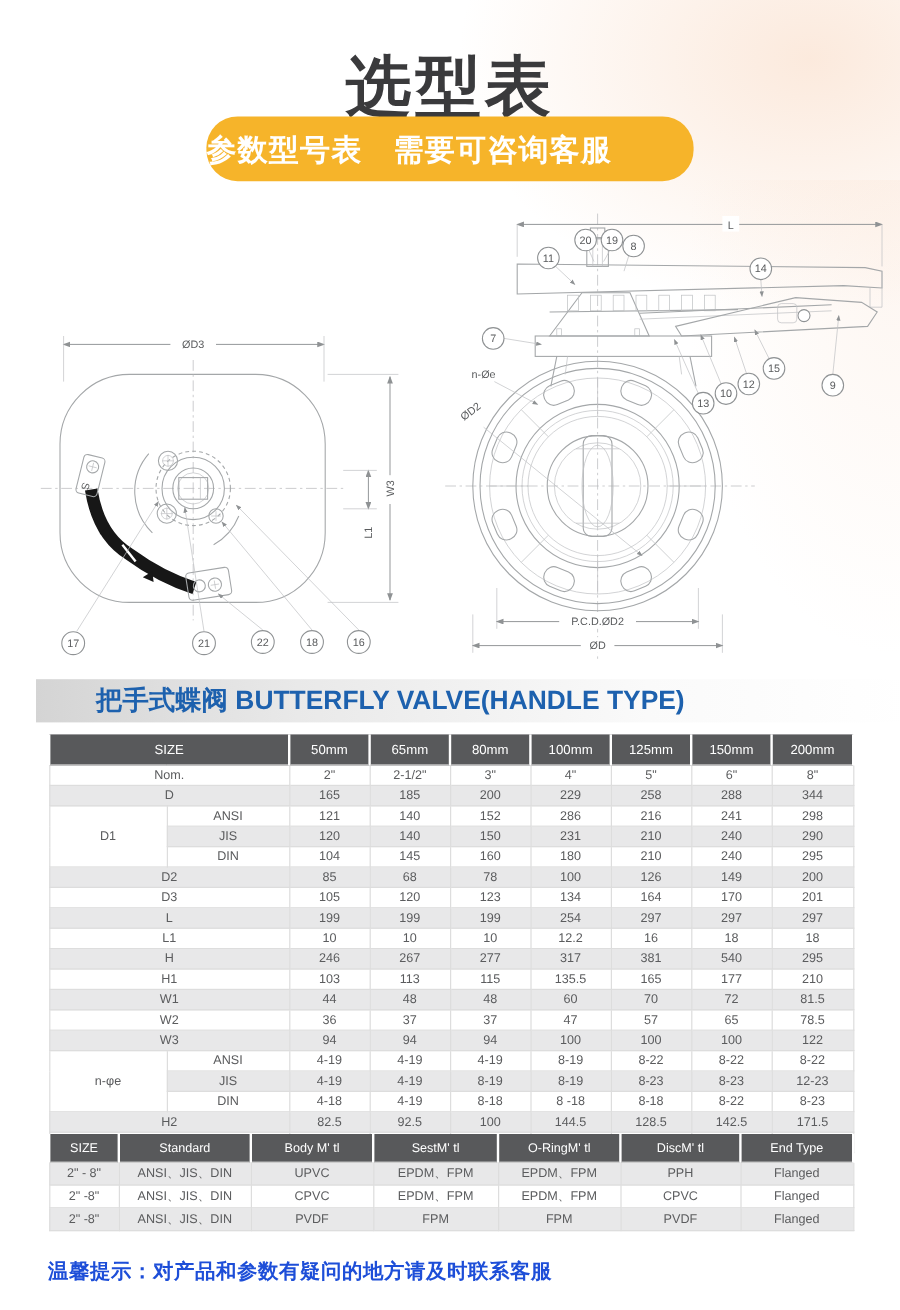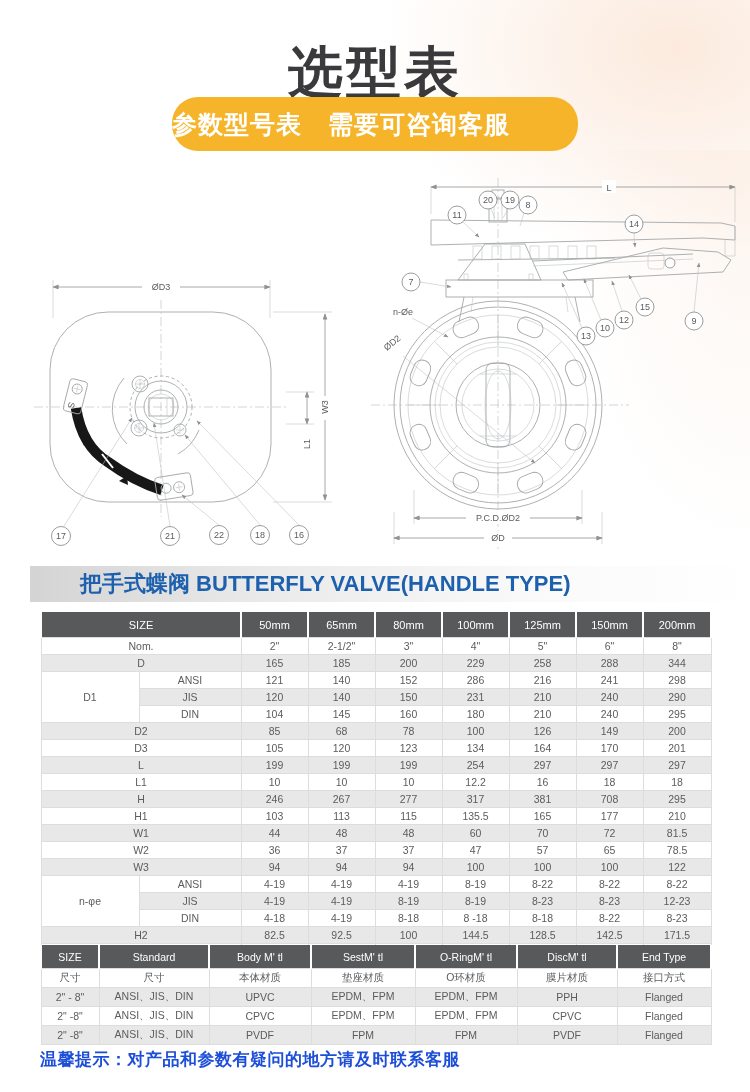--- a/index.html
+++ b/index.html
@@ -445,21 +445,21 @@
         <td>18</td>
         <td>18</td>
       </tr>
       <tr class="alt">
         <td colspan="2">H</td>
         <td>246</td>
         <td>267</td>
         <td>277</td>
         <td>317</td>
         <td>381</td>
-        <td>708</td>
+        <td>540</td>
         <td>295</td>
       </tr>
       <tr>
         <td colspan="2">H1</td>
         <td>103</td>
         <td>113</td>
         <td>115</td>
         <td>135.5</td>
         <td>165</td>
         <td>177</td>
@@ -564,29 +564,20 @@
       <th>SIZE</th>
       <th>Standard</th>
       <th>Body M' tl</th>
       <th>SestM' tl</th>
       <th>O-RingM' tl</th>
       <th>DiscM' tl</th>
       <th>End Type</th>
     </tr>
   </thead>
   <tbody>
-      <tr>
-        <td>尺寸</td>
-        <td>尺寸</td>
-        <td>本体材质</td>
-        <td>垫座材质</td>
-        <td>O环材质</td>
-        <td>膜片材质</td>
-        <td>接口方式</td>
-      </tr>
       <tr class="alt">
         <td>2" - 8"</td>
         <td>ANSI、JIS、DIN</td>
         <td>UPVC</td>
         <td>EPDM、FPM</td>
         <td>EPDM、FPM</td>
         <td>PPH</td>
         <td>Flanged</td>
       </tr>
       <tr>

